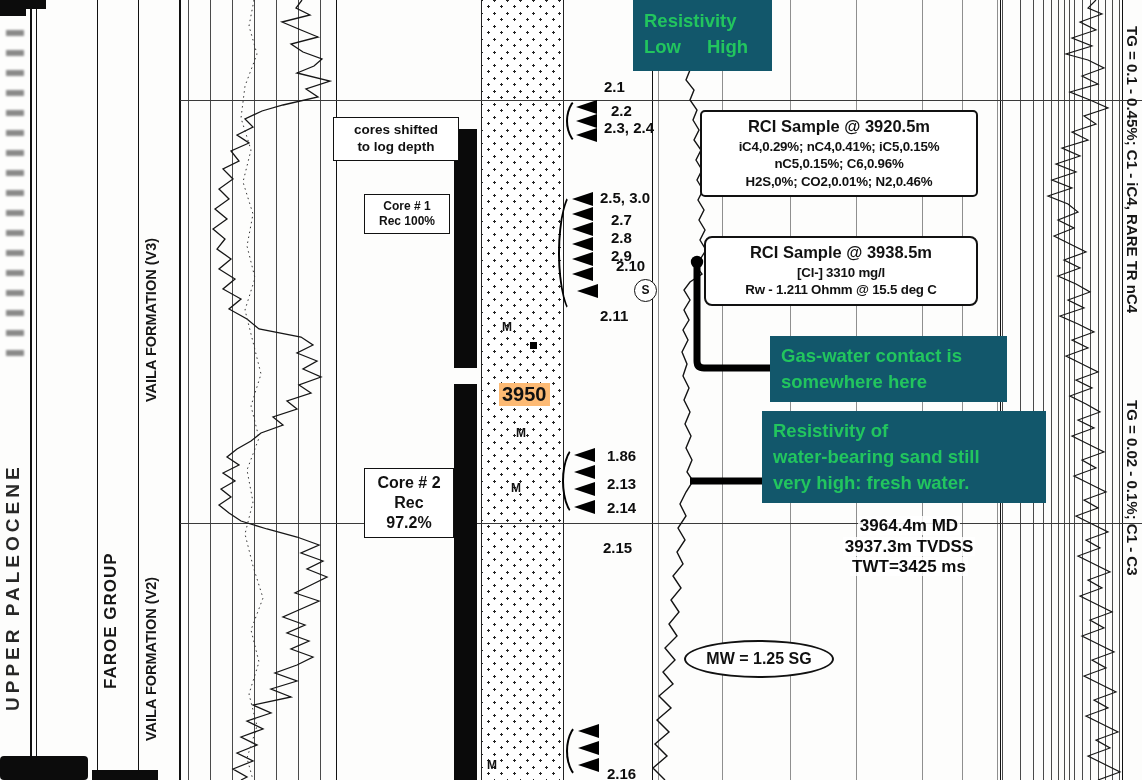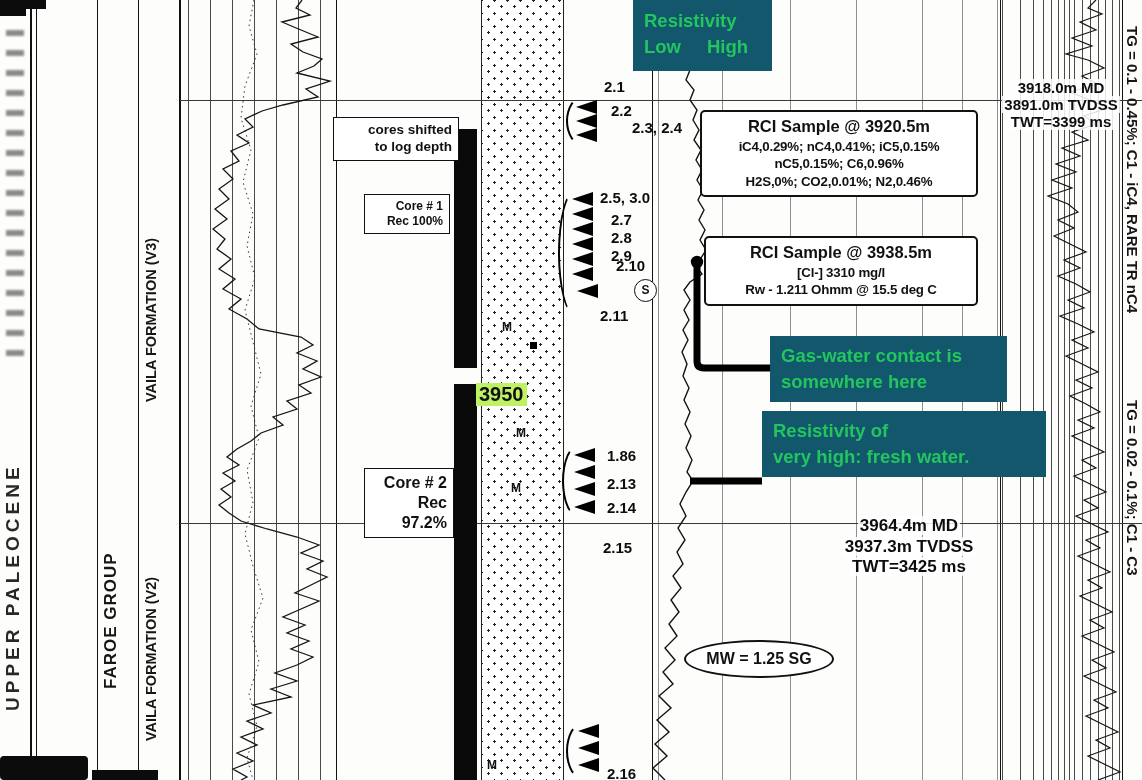--- a/index.html
+++ b/index.html
@@ -22,21 +22,21 @@
     position:absolute; left:481px; top:0; width:81px; height:780px; z-index:1;
     background-color:#fff;
     background-image:radial-gradient(#222 1.05px, transparent 1.3px),
                      radial-gradient(#222 1.05px, transparent 1.3px);
     background-size:13px 13px; background-position:0 0, 6px 7px;
     border-left:1px solid #222; border-right:1px solid #222;
   }
   .corebar{position:absolute; left:454px; width:23px; background:#0a0a0a; z-index:3;}
   .note-box{
     position:absolute; background:#fff; border:1.5px solid #111; z-index:5;
-    text-align:right; font-weight:bold; padding:4px 6px; line-height:1.25;
+    text-align:center; font-weight:bold; padding:4px 6px; line-height:1.25;
   }
   .callout{
     position:absolute; background:#fff; border:2px solid #111; border-radius:5px;
     z-index:6; text-align:center; padding:5px 6px;
   }
   .callout .title{font-weight:bold; font-size:16.5px; margin-bottom:2px;}
   .callout .line{font-size:13.3px; font-weight:bold; letter-spacing:-0.2px; line-height:1.3;}
   .teal{
     position:absolute; background:var(--teal,#12576b); color:#22c55e; font-weight:bold;
     z-index:7; padding:7px 11px; line-height:1.4; font-size:18.5px;
@@ -106,21 +106,21 @@
       <div class="hline" style="top: 100px; left: 180px; width: 962px;"></div>
       <div class="hline" style="top: 523px; left: 180px; width: 962px;"></div>
     </div>
 
   <div class="litho"></div>
   <div class="abs" style="left:530px;top:342px;width:7px;height:7px;background:#000;z-index:2;"></div>
 
   <div class="corebar" style="top:129px;height:239px;"></div>
   <div class="corebar" style="top:384px;height:396px;"></div>
 
-  <div class="abs" style="left:476px;top:383px;z-index:4;background:#bef264;padding:0 3px;font-size:20px;font-weight:bold;">3950</div>
+  <div class="abs" style="left:499px;top:383px;z-index:4;background:#fdba74;padding:0 3px;font-size:20px;font-weight:bold;">3950</div>
 
   <svg class="curves" width="1142" height="780">
     <polyline fill="none" stroke="#161616" stroke-width="1.3" points="302,0 296,8 310,15 282,22 301,30 318,37 291,44 303,52 322,59 314,66 297,73 330,81 306,89 318,97 283,105 262,111 245,119 253,127 237,135 249,143 231,151 239,161 223,169 233,179 219,189 229,199 215,209 227,219 213,229 225,239 217,249 231,259 219,269 235,279 223,289 241,299 229,309 247,319 259,329 301,337 313,345 297,353 317,361 303,369 321,377 299,385 311,393 287,401 297,409 273,417 283,425 261,433 251,441 237,449 227,457 239,465 223,473 235,481 221,489 231,497 219,505 229,513 241,521 267,529 297,537 319,545 301,553 323,561 307,569 327,577 311,585 295,593 319,601 301,609 283,617 305,625 287,633 309,641 291,649 313,657 297,665 275,673 297,681 271,689 291,697 253,705 271,713 247,721 263,729 241,737 257,745 237,753 253,761 233,769 247,777 241,780"></polyline>
     <polyline fill="none" stroke="#333" stroke-width="1" stroke-dasharray="1.5 3.5" points="254,0 249,26 257,54 245,86 241,118 251,150 243,182 253,214 247,246 255,278 245,310 253,342 261,374 251,406 259,438 247,470 253,502 245,534 253,566 263,598 251,630 259,662 249,694 257,726 247,758 253,780"></polyline>
     <polyline fill="none" stroke="#141414" stroke-width="1.4" points="684,58 690,70 686,80 694,90 690,100 697,110 693,120 699,130 694,140 701,150 696,160 702,170 697,180 703,190 698,200 704,210 699,220 705,230 700,240 706,250 701,258 696,266 702,274 690,282 684,290 690,300 684,310 689,320 683,330 688,340 682,352 687,364 683,376 689,388 684,400 690,412 685,424 691,436 686,448 692,460 687,472 693,481 686,492 680,504 686,516 678,528 685,540 677,552 683,564 673,576 681,588 671,600 679,612 669,624 677,636 665,648 675,660 663,672 673,684 659,696 671,708 657,720 669,732 655,744 667,756 653,768 665,780"></polyline>
     <polyline fill="none" stroke="#161616" stroke-width="1.2" points="1096,0 1088,8 1102,14 1080,22 1096,30 1072,38 1092,46 1066,54 1088,60 1104,68 1082,76 1098,84 1070,92 1090,100 1108,108 1084,116 1096,124 1072,132 1088,140 1062,148 1080,156 1056,164 1076,172 1052,180 1072,188 1048,196 1068,204 1078,212 1058,220 1074,228 1054,236 1070,244 1086,252 1064,260 1080,268 1058,276 1076,284 1090,292 1068,300 1084,308 1060,316 1078,324 1094,332 1072,340 1088,348 1066,356 1082,364 1098,372 1076,380 1092,388 1070,396 1086,404 1100,412 1078,420 1094,428 1072,436 1088,444 1104,452 1082,460 1096,468 1074,476 1090,484 1106,492 1084,500 1098,508 1076,516 1092,524 1108,532 1086,540 1100,548 1078,556 1094,564 1110,572 1088,580 1102,588 1080,596 1096,604 1112,612 1090,620 1104,628 1082,636 1098,644 1114,652 1092,660 1106,668 1084,676 1100,684 1116,692 1094,700 1108,708 1086,716 1102,724 1118,732 1096,740 1110,748 1088,756 1104,764 1120,772 1098,780"></polyline>
     <path fill="none" stroke="#000" stroke-width="7" stroke-linejoin="round" d="M697,262 L697,361 Q697,368 704,368 L770,368"></path>
     <path fill="none" stroke="#000" stroke-width="7" d="M690,481 L762,481"></path>
     <circle cx="697" cy="262" r="6.2" fill="#000"></circle>
   </svg>
@@ -153,40 +153,36 @@
       <span>High</span>
     </div>
   </div>
 
   <div class="callout" style="left:700px;top:110px;width:262px;">
     <div class="title">RCI Sample @ 3920.5m</div>
     <div class="line">iC4,0.29%; nC4,0.41%; iC5,0.15%</div>
     <div class="line">nC5,0.15%; C6,0.96%</div>
     <div class="line">H2S,0%; CO2,0.01%; N2,0.46%</div>
   </div>
-  <div class="callout" style="left:704px;top:236px;width:258px;">
+  <div class="callout" style="left:704px;top:236px;width:258px;border-radius:8px;">
     <div class="title">RCI Sample @ 3938.5m</div>
     <div class="line">[Cl-] 3310 mg/l</div>
     <div class="line">Rw - 1.211 Ohmm @ 15.5 deg C</div>
   </div>
 
   <div class="teal" style="left:770px;top:336px;width:215px;">
     <div>Gas-water contact is</div>
     <div>somewhere here</div>
   </div>
   <div class="teal" style="left:762px;top:411px;width:262px;">
     <div>Resistivity of</div>
+    <div>water-bearing sand still</div>
     <div>very high: fresh water.</div>
   </div>
 
-  <div class="depth-note" style="left:985px;top:80px;width:152px;font-size:15px;text-align:center;line-height:1.12;">
-    <div><span>3918.0m MD</span></div>
-    <div><span>3891.0m TVDSS</span></div>
-    <div><span>TWT=3399 ms</span></div>
-  </div>
   <div class="depth-note" style="left:828px;top:516px;width:162px;font-size:17px;text-align:center;line-height:1.22;">
     <div><span>3964.4m MD</span></div>
     <div><span>3937.3m TVDSS</span></div>
     <div><span>TWT=3425 ms</span></div>
   </div>
 
   <div class="abs" style="left:684px;top:640px;width:146px;height:34px;border:2.5px solid #111;border-radius:50%;
        background:#fff;z-index:5;text-align:center;line-height:33px;font-size:16px;font-weight:bold;">MW = 1.25 SG</div>
 
   <div class="vtext-cw" style="left:1123px;top:26px;height:380px;width:18px;font-size:15px;">TG = 0.1 - 0.45%; C1 - iC4, RARE TR nC4</div>
@@ -194,21 +190,21 @@
 
   <div class="smudge" style="left:0;top:0;width:46px;height:9px;"></div>
   <div class="smudge" style="left:0;top:9px;width:26px;height:7px;"></div>
   <div class="smudge" style="left:0;top:756px;width:88px;height:24px;border-radius:4px;"></div>
   <div class="smudge" style="left:92px;top:770px;width:66px;height:10px;"></div>
   <div class="smudge" style="left:6px;top:30px;width:18px;height:340px;opacity:0.45;filter:blur(1px);
        background:repeating-linear-gradient(to bottom,#000 0 6px,transparent 6px 20px);"></div>
 
 <div class="sample-label" style="left: 604px; top: 78px;">2.1</div>
     <div class="sample-label" style="left: 611px; top: 102px;">2.2</div>
-    <div class="sample-label" style="left: 604px; top: 119px; margin-left: 28px;">2.3, 2.4</div>
+    <div class="sample-label" style="left: 604px; top: 119px;">2.3, 2.4</div>
     <div class="sample-label" style="left: 600px; top: 189px;">2.5, 3.0</div>
     <div class="sample-label" style="left: 611px; top: 211px;">2.7</div>
     <div class="sample-label" style="left: 611px; top: 229px;">2.8</div>
     <div class="sample-label" style="left: 611px; top: 247px;">2.9</div>
     <div class="sample-label" style="left: 616px; top: 257px; text-align: right;">2.10</div>
     <div class="sample-label" style="left: 600px; top: 307px;">2.11</div>
     <div class="sample-label" style="left: 607px; top: 447px;">1.86</div>
     <div class="sample-label" style="left: 607px; top: 475px;">2.13</div>
     <div class="sample-label" style="left: 607px; top: 499px;">2.14</div>
     <div class="sample-label" style="left: 603px; top: 539px;">2.15</div>

